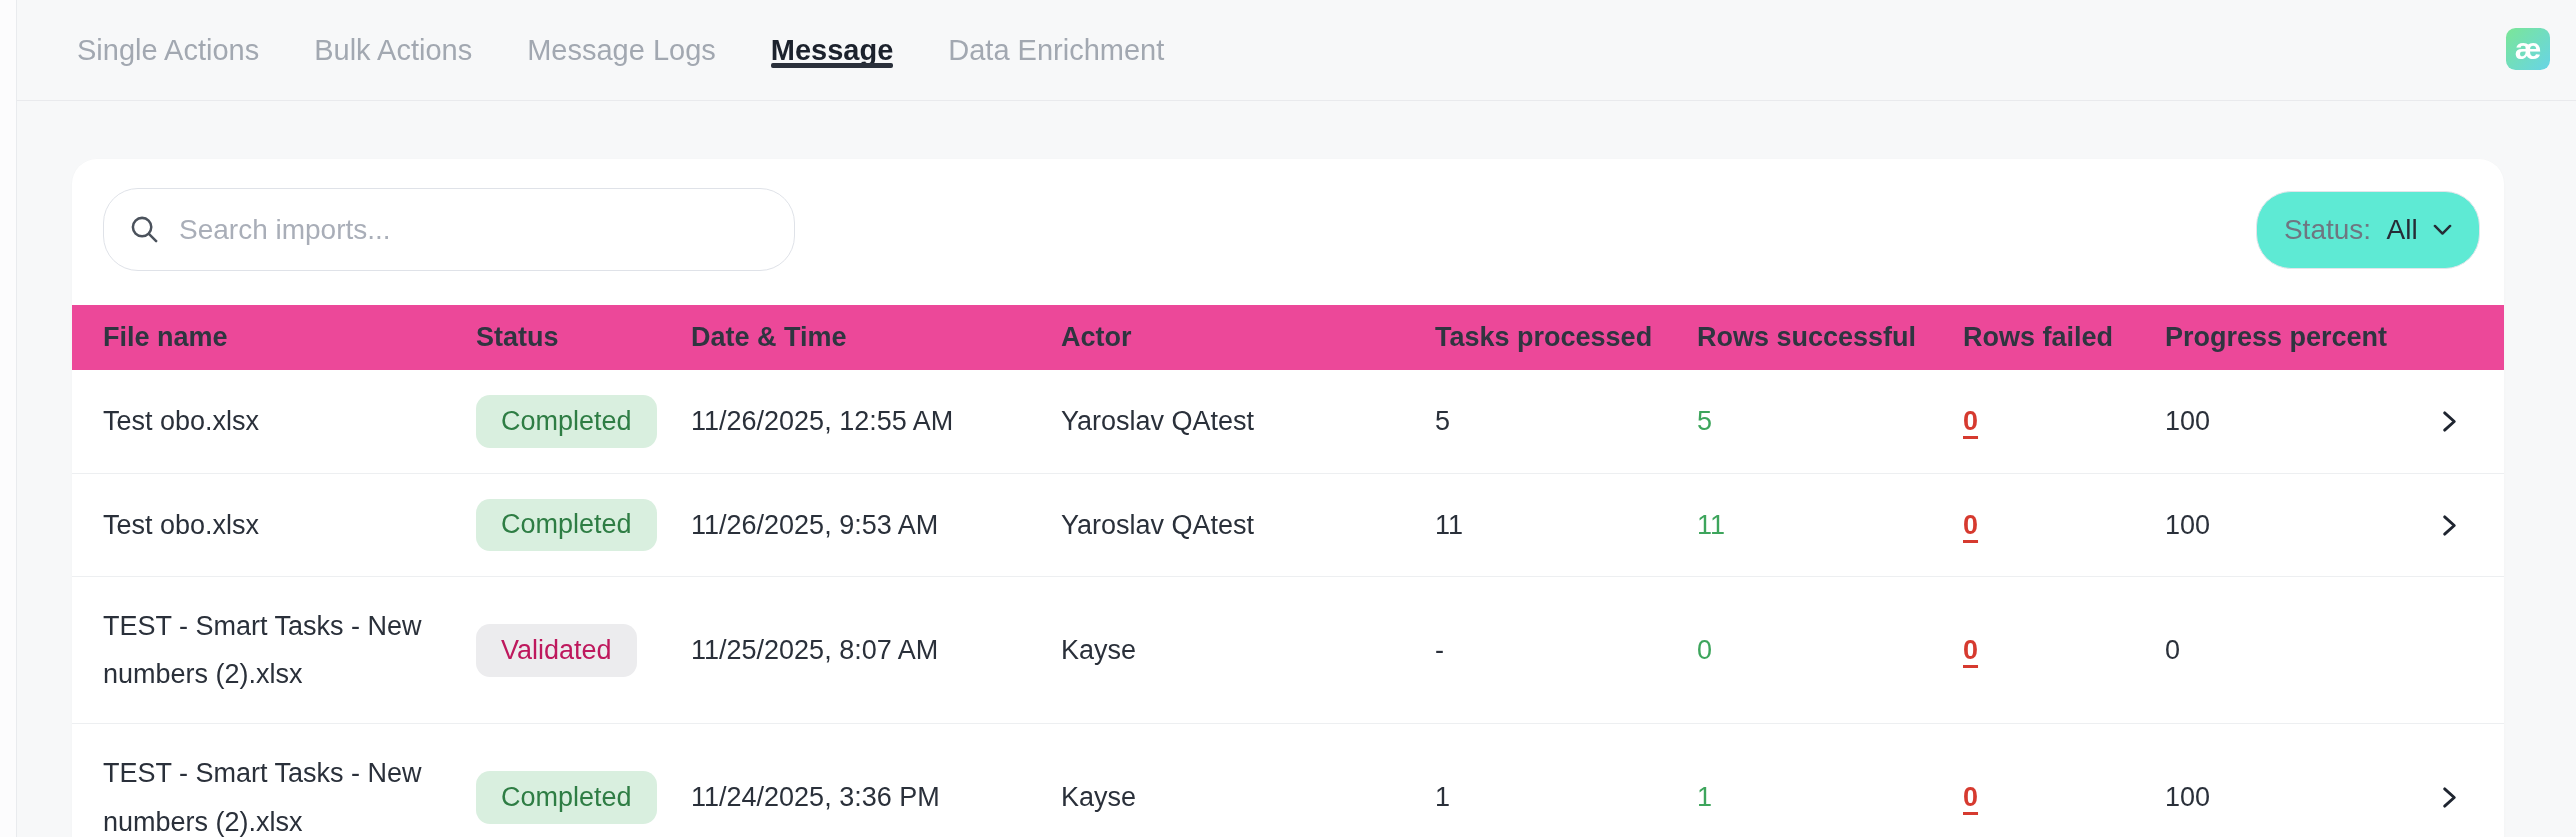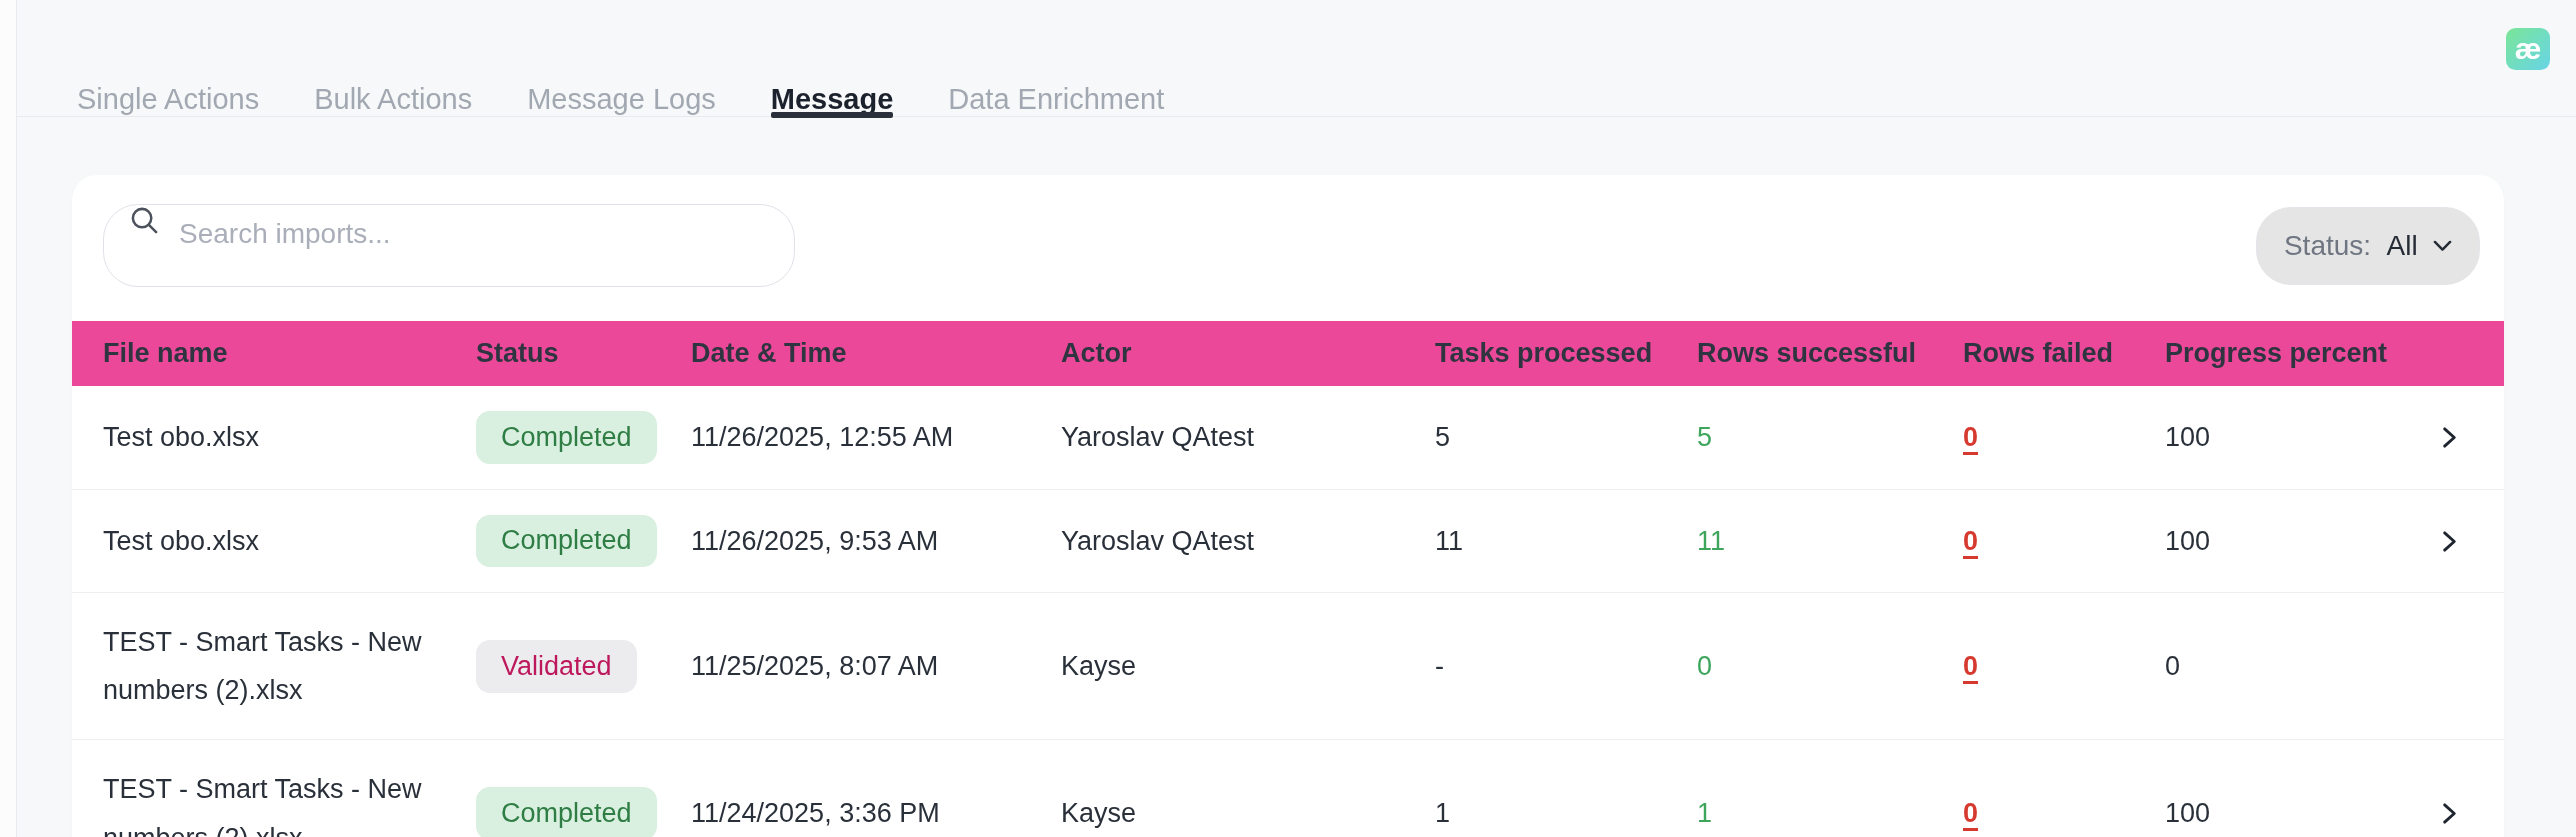--- a/index.html
+++ b/index.html
@@ -10,25 +10,24 @@
     color:#2a303a;
     position:relative;
   }
   
   .left-rail {
     position:absolute; left:0; top:0; width:17.3px; height:838px;
     background:#fcfcfd; border-right:1px solid #e9ebee; z-index:5;
   }
   
   .tabbar {
-    height:101px; display:flex; align-items:flex-end;
+    height:101px; display:flex; align-items:center;
     padding-left:77px; gap:55px;
     border-bottom:1px solid #e9eaed;
     position:relative;
-    margin-top:16px;
   }
   .tab {
     display:inline-flex; align-items:center;
     font-size:29px; font-weight:500; color:#a2a8b1;
     position:relative; cursor:pointer; white-space:nowrap;
   }
   .tab.active { color:#1c222d; font-weight:700; }
   .tab.active::after {
     content:""; position:absolute; left:0; right:0; bottom:-1.9px;
     height:5.8px; background:#2a303b; border-radius:1.9px;
@@ -50,33 +49,33 @@
     box-shadow:0 1px 2.9px rgba(20,30,40,0.03);
     overflow:hidden;
   }
   .card-toolbar {
     display:flex; align-items:center; justify-content:space-between;
     padding:29px 24px 0 31px;
   }
   .search-box {
     width:692px; height:83px;
     border:1.9px solid #dfe2e8; border-radius:35px;
-    display:flex; gap:19px;
+    display:flex; align-items:center; gap:19px;
     padding-left:25px; background:#ffffff;
   }
   .search-box svg { flex:0 0 auto; }
   .search-box input {
     border:none; outline:none; flex:1; height:58px;
     font-family:inherit; font-size:28px; color:#2a303a; background:transparent;
   }
   .search-box input::placeholder { color:#a9aeb8; }
   .status-pill {
     height:78px; border:1.9px solid #e3e5ea; border-radius:35px;
     display:flex; align-items:center; gap:15.4px;
-    padding:0 27px; font-size:28px; background:#e5e5e5; cursor:pointer;
+    padding:0 27px; font-size:28px; background:#5eead4; cursor:pointer;
     white-space:nowrap;
   }
   .status-pill .lbl { color:#6f7681; }
   .status-pill .val { color:#262c36; font-weight:500; }
   
   .tbl { margin-top:34px; }
   .grid-row {
     display:grid;
     grid-template-columns:373px 215px 370px 374px 262px 266px 202px 240px 86px;
     padding-left:31px; padding-right:13.4px;

